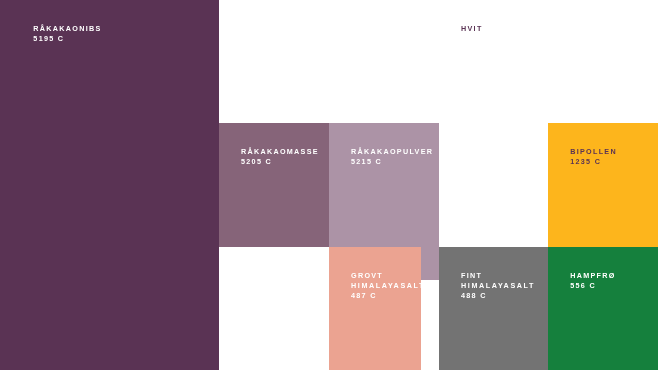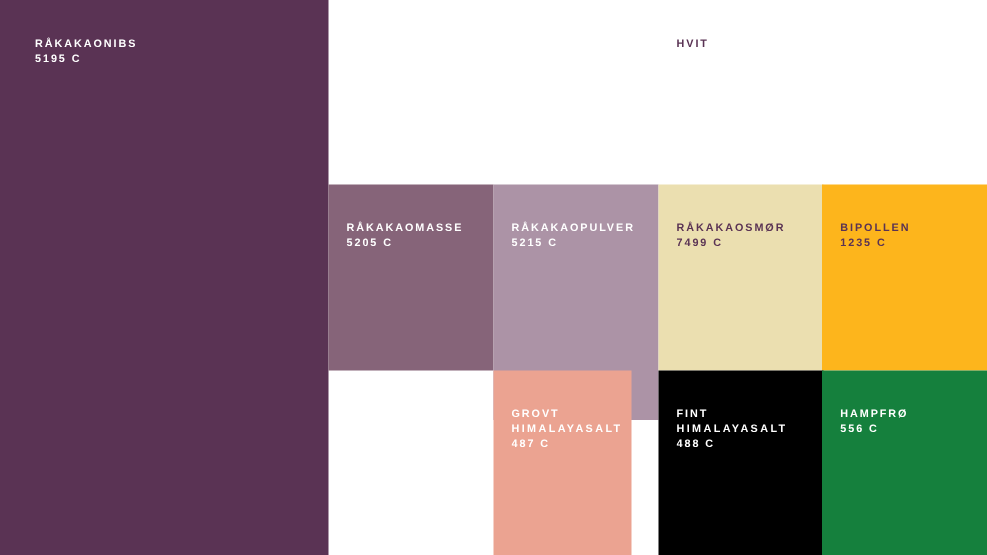--- a/index.html
+++ b/index.html
@@ -24,20 +24,21 @@
   }
   .label {
     position: absolute;
     font-weight: bold;
     font-size: 0;               
     letter-spacing: 1.3px;
     line-height: 10px;
     text-transform: uppercase;
     white-space: normal;
     transform: translateZ(0);   
+    margin-left: 10px;
   }
   .label .swatch-name,
   .label .swatch-code {
     display: block;
     font-size: 7.2px;
     white-space: pre-line;
   }
   .label .swatch-code:empty { display: none; }
   .label .wide-track { letter-spacing: 1.6px; }
 
@@ -87,44 +88,38 @@
     </div>
   </div>
 
   <div class="swatch sw-pulver" style="background-color: rgb(172, 147, 166);">
     <div class="label" style="color: rgb(255, 255, 255);">
       <span class="swatch-name">RÅKAKAOPULVER</span>
       <span class="swatch-code">5215 C</span>
     </div>
   </div>
 
-  <div class="swatch sw-smor" style="background-color: rgb(235, 223, 176);">
-    <div class="label" style="color: rgb(90, 51, 84);">
-      <span class="swatch-name">RÅKAKAOSMØR</span>
-      <span class="swatch-code">7499 C</span>
-    </div>
-  </div>
 
   <div class="swatch sw-bipollen" style="background-color: rgb(253, 181, 28);">
     <div class="label" style="color: rgb(90, 51, 84);">
       <span class="swatch-name">BIPOLLEN</span>
       <span class="swatch-code">1235 C</span>
     </div>
   </div>
 
 
   <div class="swatch sw-grovt" style="background-color: rgb(235, 163, 145);">
     <div class="label" style="color: rgb(255, 255, 255);">
       <span class="swatch-name">GROVT</span>
       <span class="swatch-name wide-track">HIMALAYASALT</span>
       <span class="swatch-code">487 C</span>
     </div>
   </div>
 
-  <div class="swatch sw-fint" style="background-color: #000000; text-decoration: underline;">
+  <div class="swatch sw-fint" style="background-color: #737373; text-decoration: underline;">
     <div class="label" style="color: rgb(255, 255, 255);">
       <span class="swatch-name">FINT</span>
       <span class="swatch-name wide-track">HIMALAYASALT</span>
       <span class="swatch-code">488 C</span>
     </div>
   </div>
 
   <div class="swatch sw-hamp" style="background-color: #15803d;">
     <div class="label" style="color: rgb(255, 255, 255);">
       <span class="swatch-name">HAMPFRØ</span>

